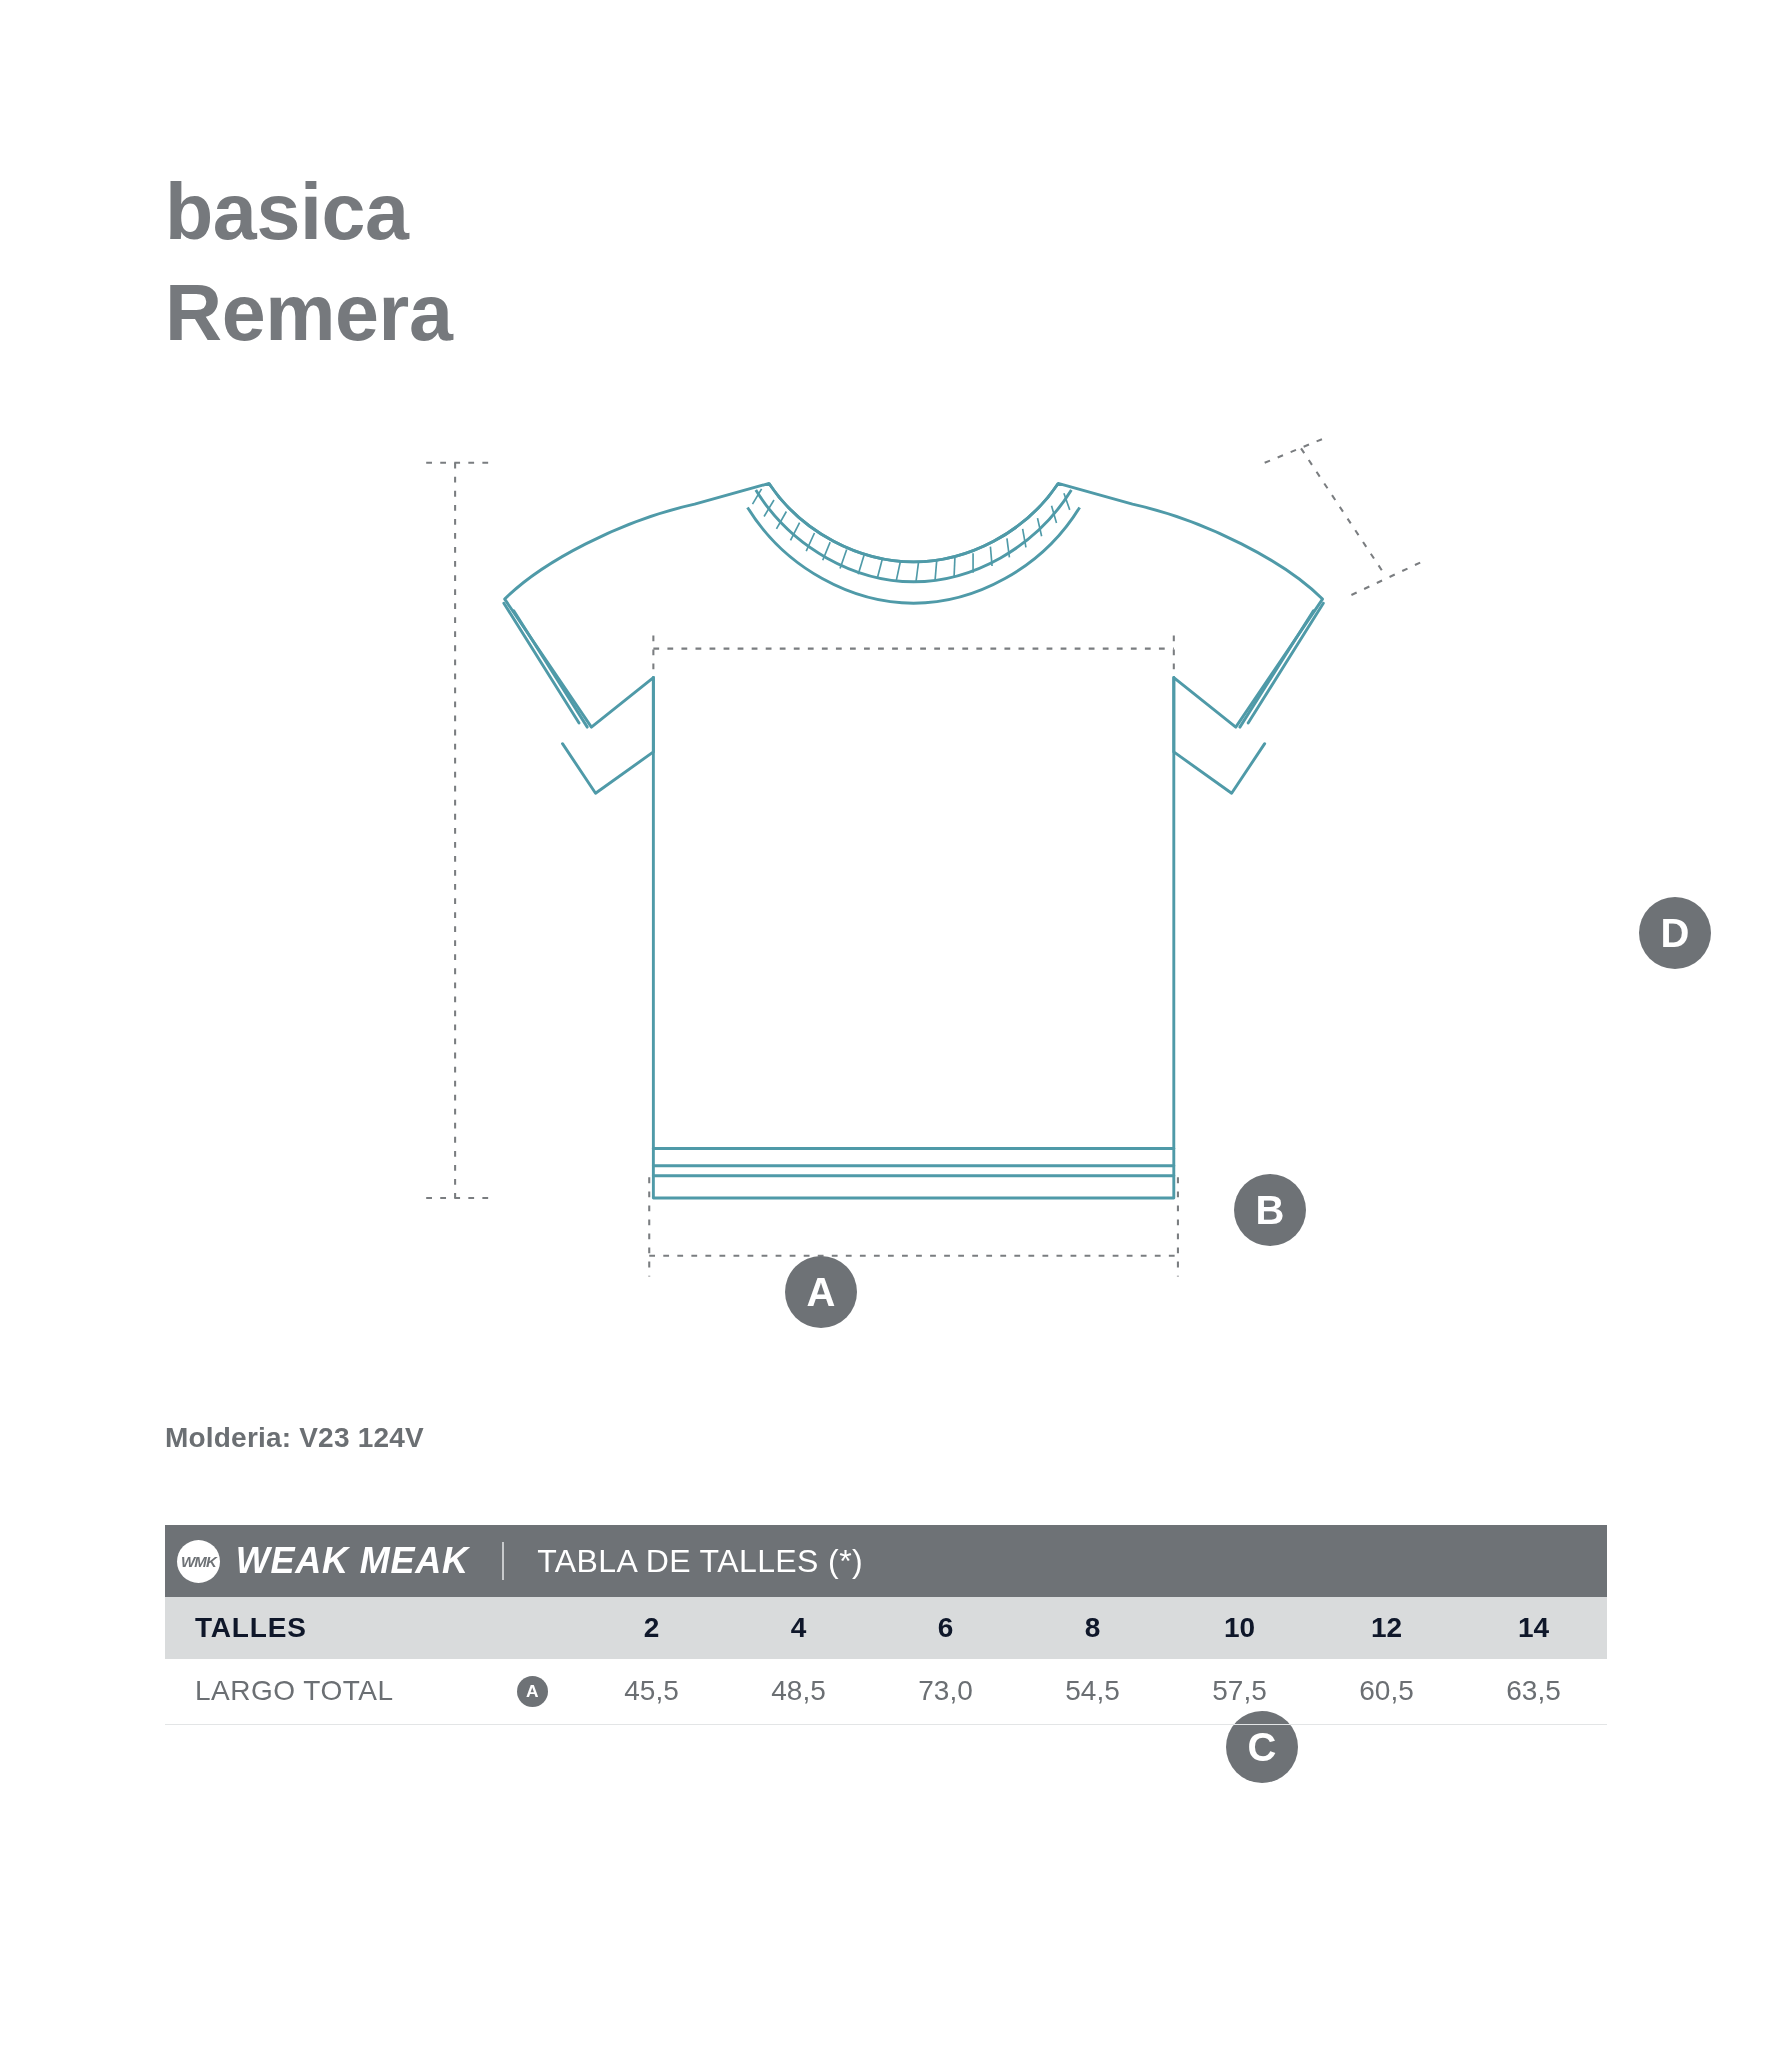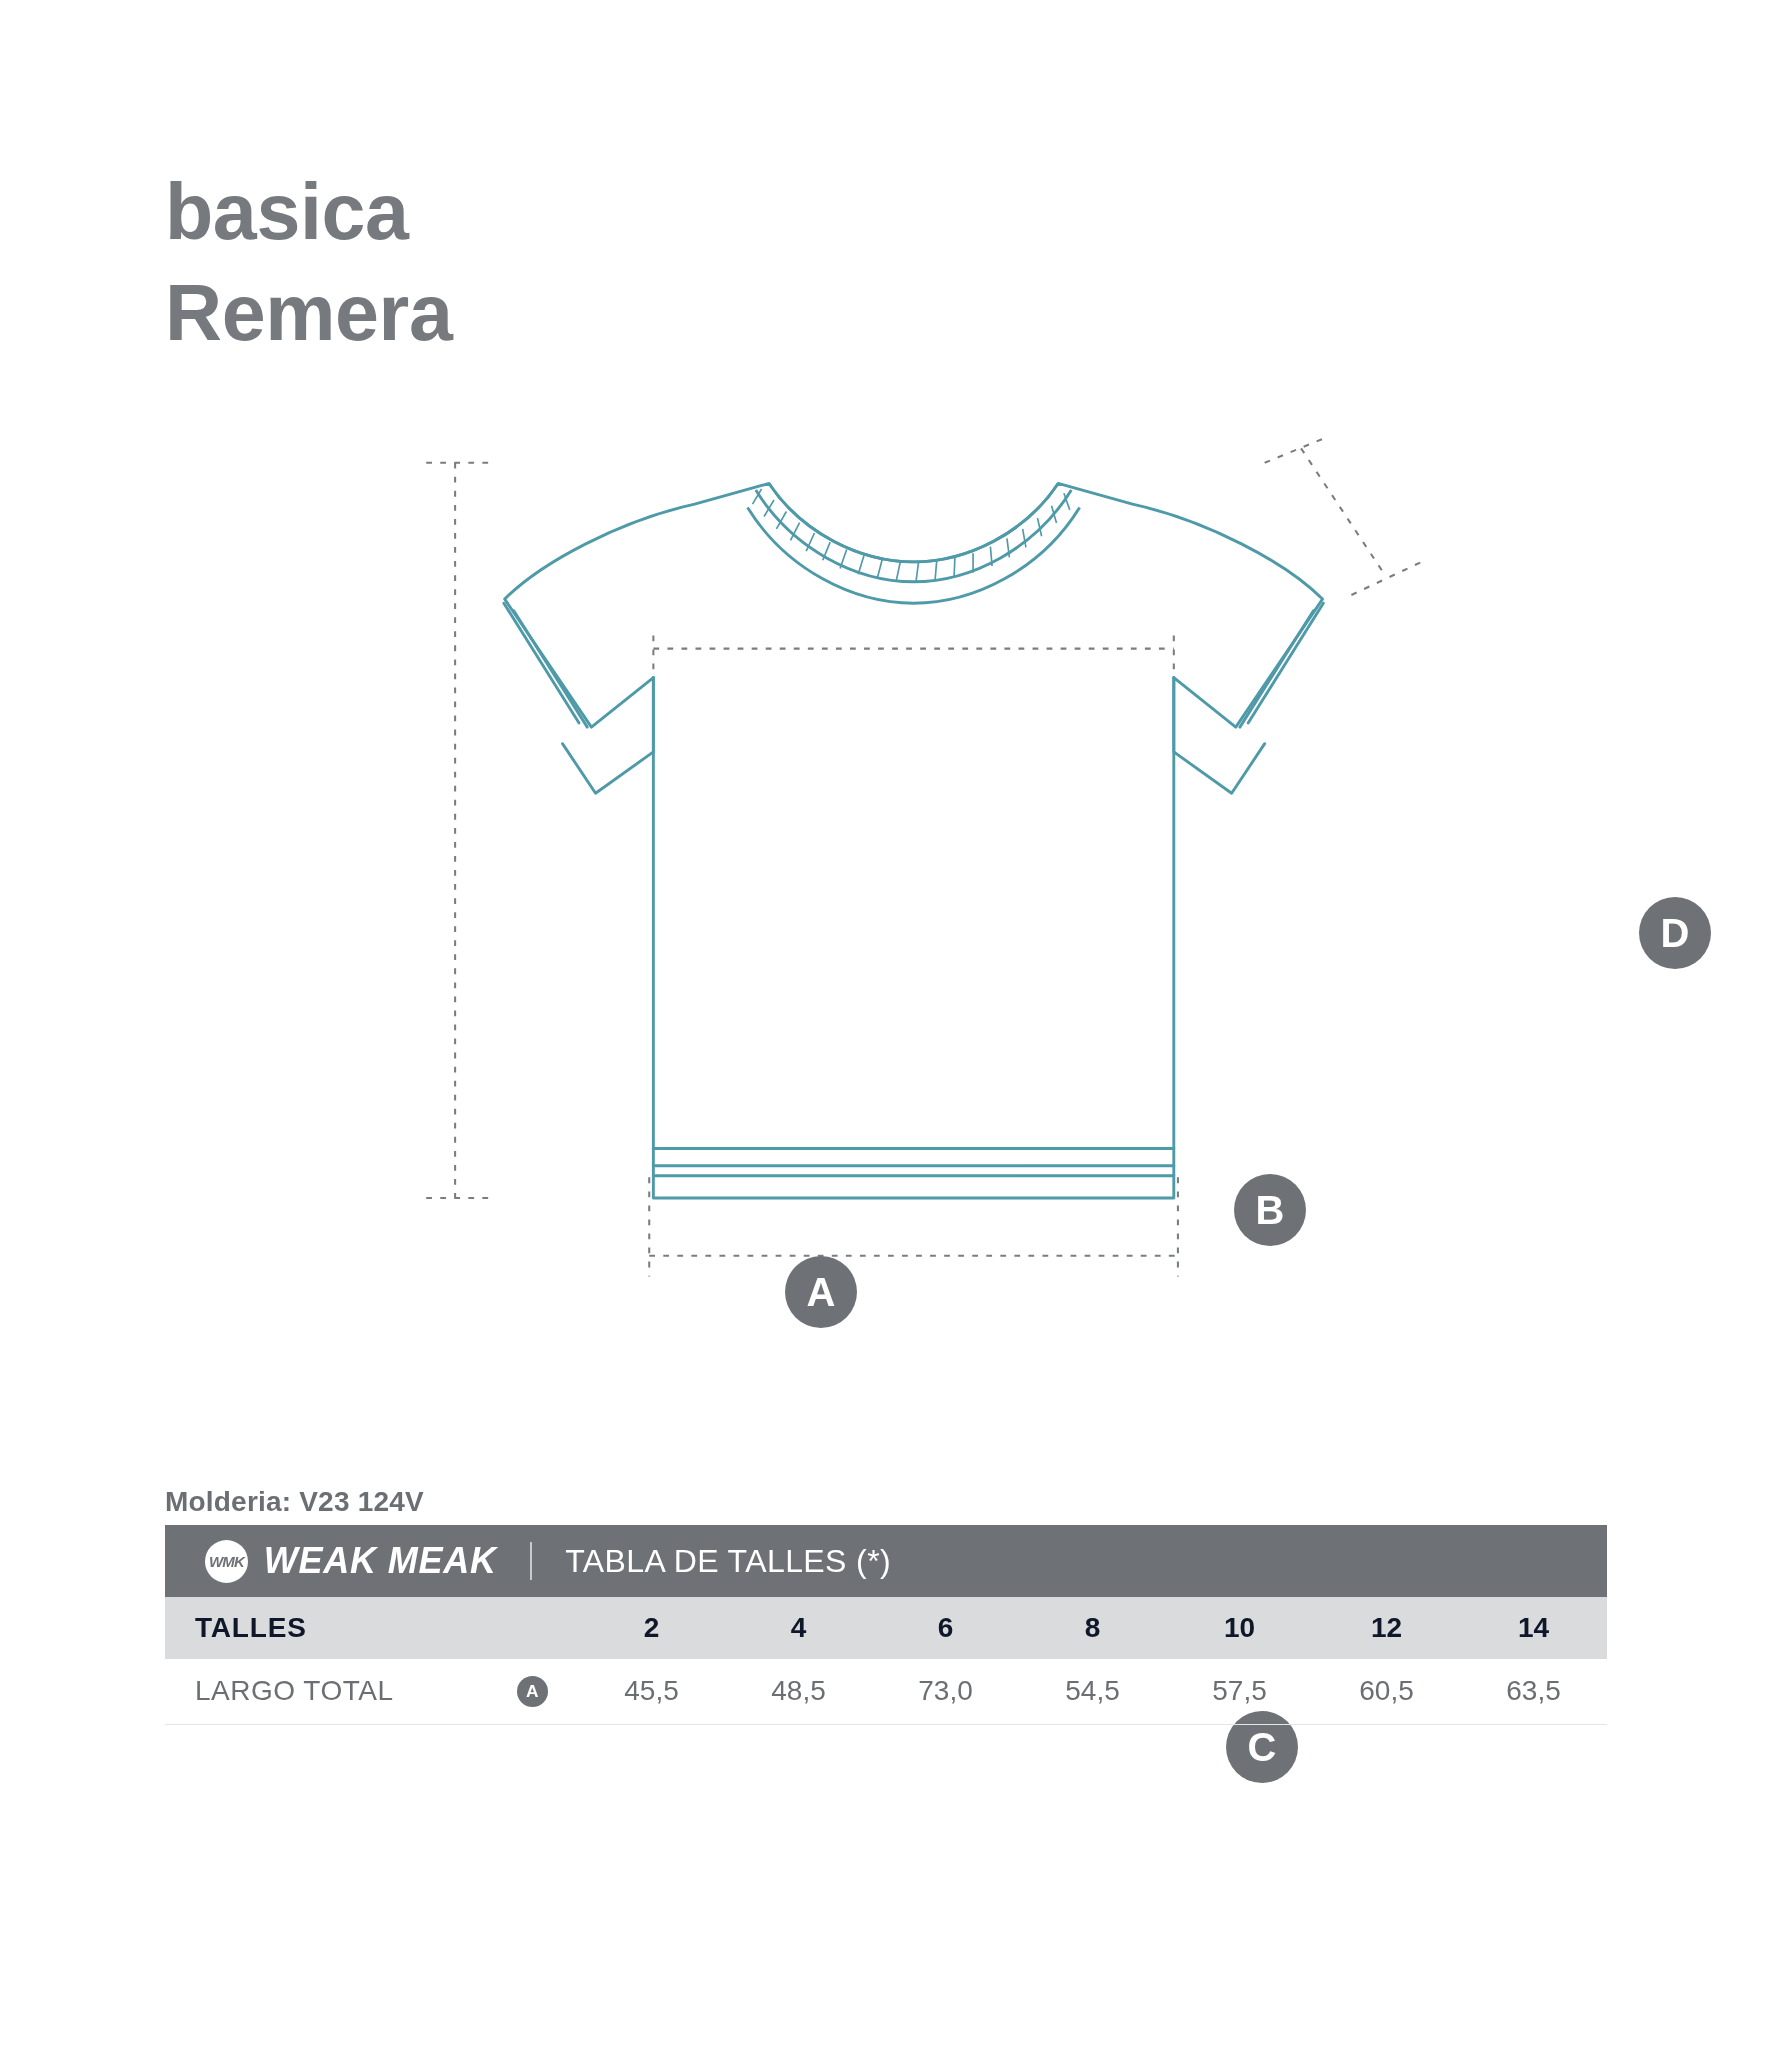--- a/index.html
+++ b/index.html
@@ -66,21 +66,21 @@
   }
   .badge-a { left: 421px; top: 818px; }
   .badge-b { left: 870px; top: 736px; }
   .badge-c { left: 862px; top: 1273px; }
   .badge-d { left: 1275px; top: 459px; }
 
   
   .molderia {
     position: absolute;
     left: 165px;
-    top: 1486px;
+    top: 1422px;
     font-size: 28px;
     font-weight: bold;
     color: #6b6f73;
     letter-spacing: 0.2px;
   }
 
   
   .table-wrap {
     position: absolute;
     left: 165px;
@@ -98,21 +98,21 @@
   .hdr-row td {
     background: #6e7276;
     color: #ffffff;
     height: 72px;
     vertical-align: middle;
     padding: 0;
   }
   .hdr-inner {
     display: flex;
     align-items: center;
-    padding-left: 40px;
+    padding-left: 12px;
     gap: 15.7px;
   }
   .brand-logo {
     width: 43px;
     height: 43px;
     border-radius: 50%;
     background: #ffffff;
     color: #6e7276;
     display: flex;
     align-items: center;

